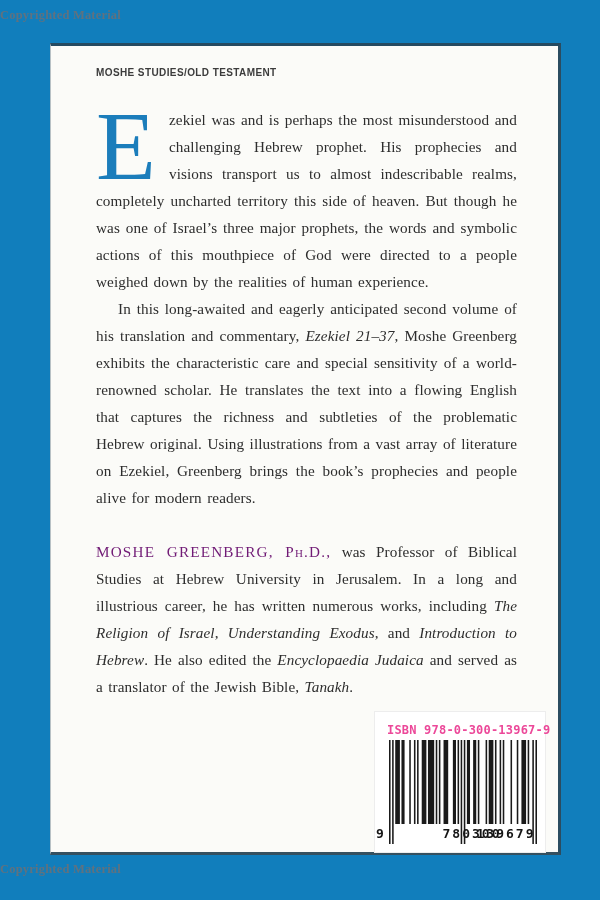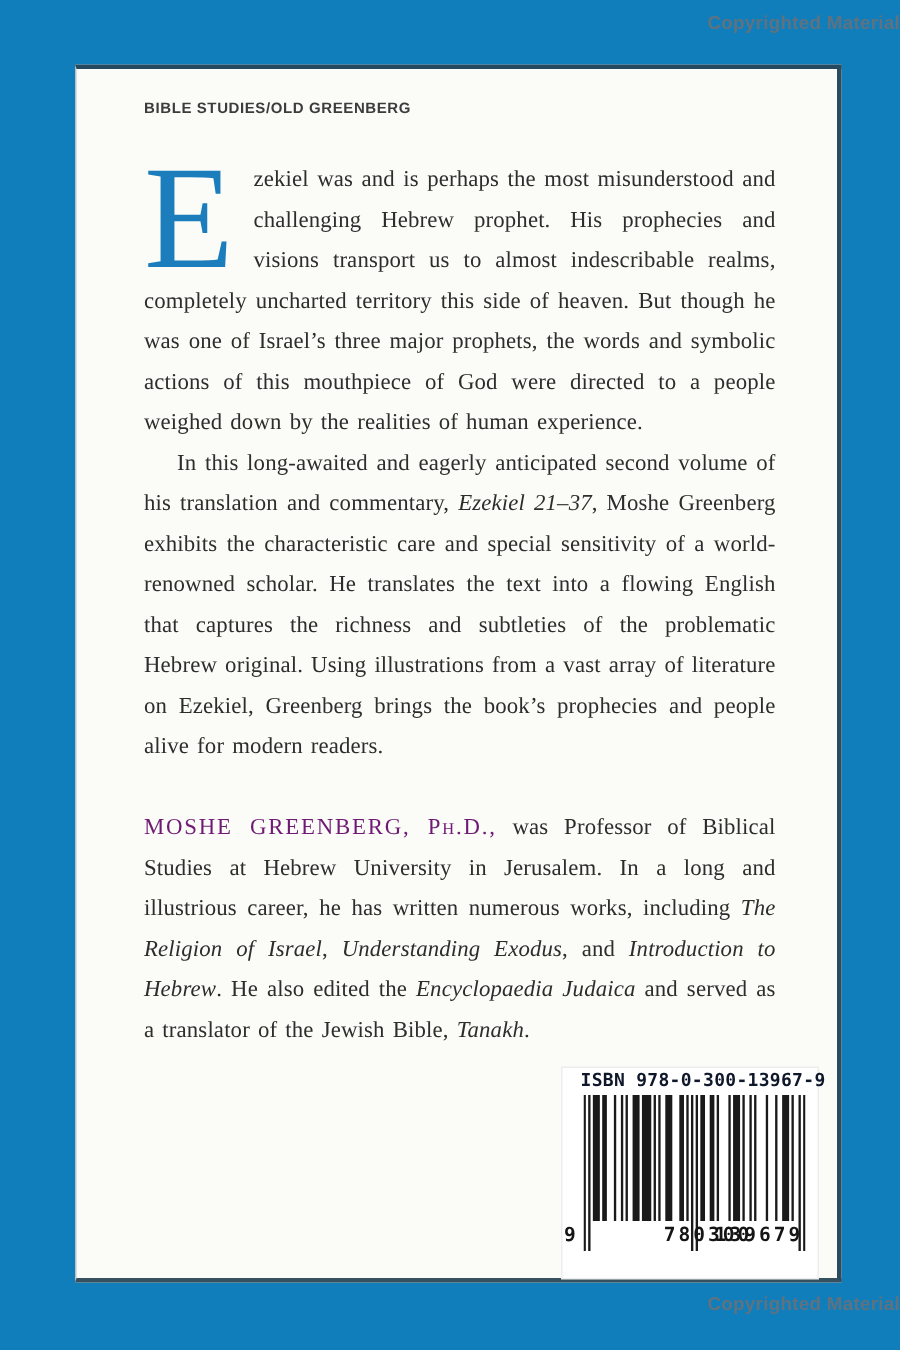--- a/index.html
+++ b/index.html
@@ -1,22 +1,22 @@
 <!DOCTYPE html>
 <html lang="en"><head>
 <meta charset="utf-8">
 <style>
   html,body{margin:0;padding:0;background:#117ebc;}
   .stage{
     position:relative;width:600px;height:900px;overflow:hidden;
     background:#117ebc;font-family:"Liberation Serif",serif;
   }
   .copyright{
-    position:absolute;left:0;width:100%;text-align:right;
-    font-family:Liberation Sans, sans-serif;font-weight:700;
+    position:absolute;left:0;width:100%;text-align:left;
+    font-family:Liberation Serif, serif;font-weight:700;
     font-size:12.5px;color:#5f7280;letter-spacing:0.2px;
   }
   .copyright.top{top:8px;}
   .copyright.bottom{top:862px;}
   .cover{
     position:absolute;left:50px;top:43px;width:511px;height:812px;
     box-sizing:border-box;background:#fbfbf8;
     border-top:3px solid #254a60;
     border-right:3px solid #2b4c60;
     border-bottom:3px solid #35505f;
@@ -46,23 +46,23 @@
   .credits{
     position:absolute;left:45px;bottom:12px;
     font-size:14.5px;line-height:25px;color:#2d2d2d;
   }
   .printer-mark{margin-left:26px;}
   .barcode-box{
     position:absolute;right:12px;top:665px;width:172px;height:142px;
     background:#ffffff;border:1px solid rgba(0,0,0,0.07);box-sizing:border-box;
   }
   .isbn-label{
-    margin-top:1px;padding-left:12px;text-align:right;
+    margin-top:11px;padding-left:12px;text-align:right;
     font-family:"DejaVu Sans Mono",monospace;font-size:12px;
-    font-weight:700;color:#0f172a;letter-spacing:0.2px;white-space:nowrap;
+    font-weight:700;color:#ec4899;letter-spacing:0.2px;white-space:nowrap;
   }
   .bars-wrap{position:relative;margin:3px 0 0 14px;width:148px;height:110px;}
   .bars-wrap svg{position:absolute;left:0;top:0;}
   .bc-digit{
     position:absolute;top:86px;
     font-family:"DejaVu Sans Mono",monospace;font-size:13px;
     font-weight:700;color:#151515;white-space:nowrap;
   }
   .bc-left{left:-13px;}
   .bc-mid{left:6px;width:66px;text-align:center;letter-spacing:2px;padding-left:44px;}
@@ -70,21 +70,21 @@
 </style>
 </head>
 <body>
 
 <div class="stage">
 
   <div class="copyright top">Copyrighted Material</div>
 
   <div class="cover">
 
-    <div class="category">BIBLE STUDIES/OLD GREENBERG</div>
+    <div class="category">MOSHE STUDIES/OLD TESTAMENT</div>
 
     <div class="text-col">
         <p><span class="dropcap">E</span><span>zekiel was and is perhaps the most misunderstood and challenging Hebrew prophet. His prophecies and visions transport us to almost indescribable realms, completely uncharted territory this side of heaven. But though he was one of Israel’s three major prophets, the words and symbolic actions of this mouthpiece of God were directed to a people weighed down by the realities of human experience.</span></p>
         <p class="indent"><span>In this long-awaited and eagerly anticipated second volume of his translation and commentary, </span><span class="seg-italic">Ezekiel 21–37</span><span>, Moshe Greenberg exhibits the characteristic care and special sensitivity of a world-renowned scholar. He translates the text into a flowing English that captures the richness and subtleties of the problematic Hebrew original. Using illustrations from a vast array of literature on Ezekiel, Greenberg brings the book’s prophecies and people alive for modern readers.</span></p>
         <p class="bio"><span class="seg-accent">MOSHE GREENBERG, Ph.D.,</span><span> was Professor of Biblical Studies at Hebrew University in Jerusalem. In a long and illustrious career, he has written numerous works, including </span><span class="seg-italic">The Religion of Israel</span><span>, </span><span class="seg-italic">Understanding Exodus</span><span>, and </span><span class="seg-italic">Introduction to Hebrew</span><span>. He also edited the </span><span class="seg-italic">Encyclopaedia Judaica</span><span> and served as a translator of the Jewish Bible, </span><span class="seg-italic">Tanakh</span><span>.</span></p>
       </div>
 
 
     <div class="barcode-box">
       <div class="isbn-label">ISBN 978-0-300-13967-9</div>

